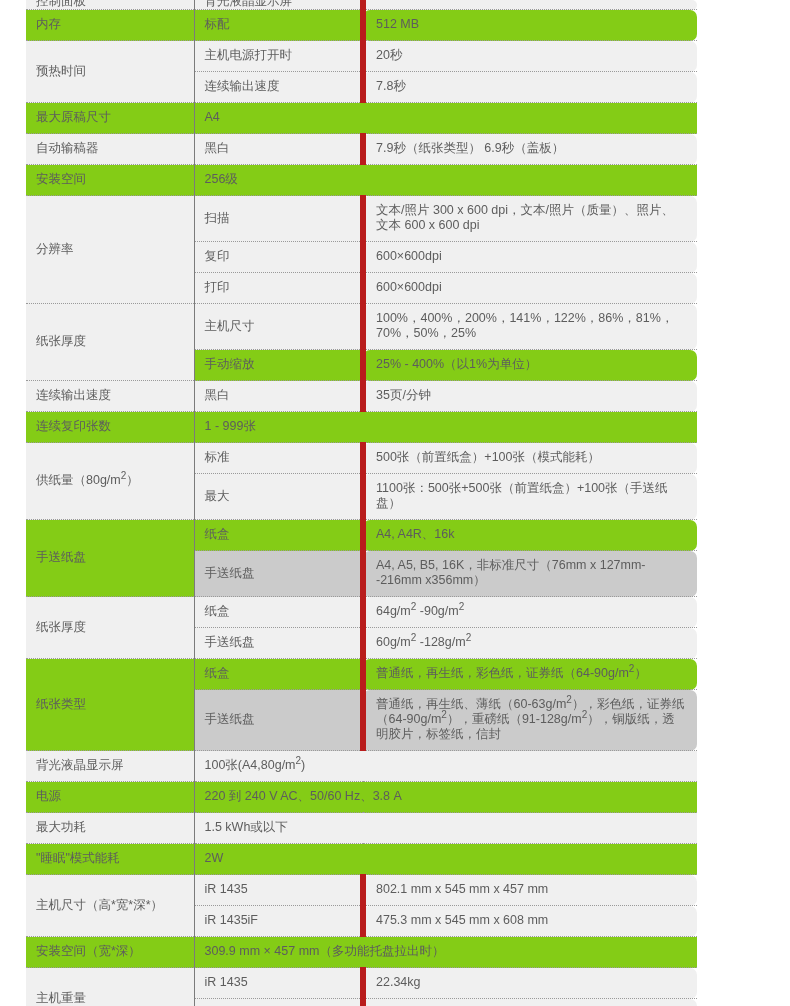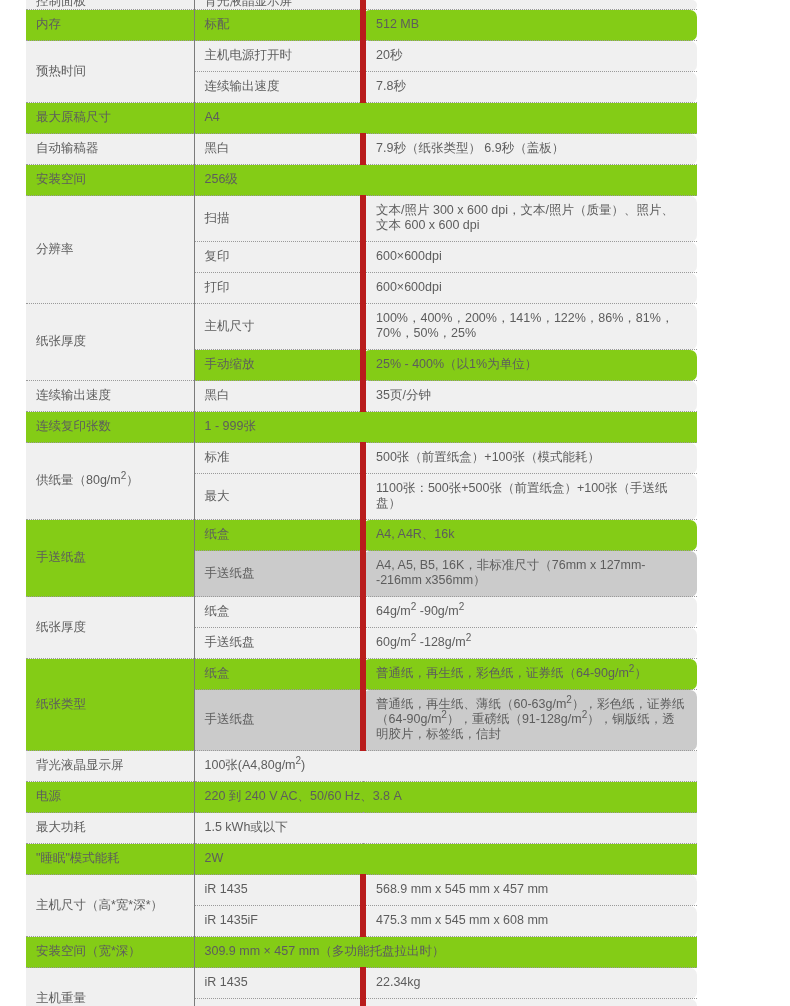--- a/index.html
+++ b/index.html
@@ -154,21 +154,21 @@
           <td class="c1 shade-light" rowspan="1">最大功耗</td>
           <td class="c23 shade-light" colspan="2">1.5 kWh或以下</td>
         </tr>
         <tr>
           <td class="c1 shade-mid" rowspan="1">"睡眠"模式能耗</td>
           <td class="c23 shade-mid" colspan="2">2W</td>
         </tr>
         <tr>
           <td class="c1 shade-light" rowspan="2">主机尺寸（高*宽*深*）</td>
           <td class="c2 shade-light solid-top">iR 1435</td>
-          <td class="c3 shade-light solid-top">568.9 mm x 545 mm x 457 mm</td>
+          <td class="c3 shade-light solid-top">802.1 mm x 545 mm x 457 mm</td>
         </tr>
         <tr>
           <td class="c2 shade-light">iR 1435iF</td>
           <td class="c3 shade-light">475.3 mm x 545 mm x 608 mm</td>
         </tr>
         <tr>
           <td class="c1 shade-mid" rowspan="1">安装空间（宽*深）</td>
           <td class="c23 shade-mid" colspan="2">309.9 mm × 457 mm（多功能托盘拉出时）</td>
         </tr>
         <tr>

